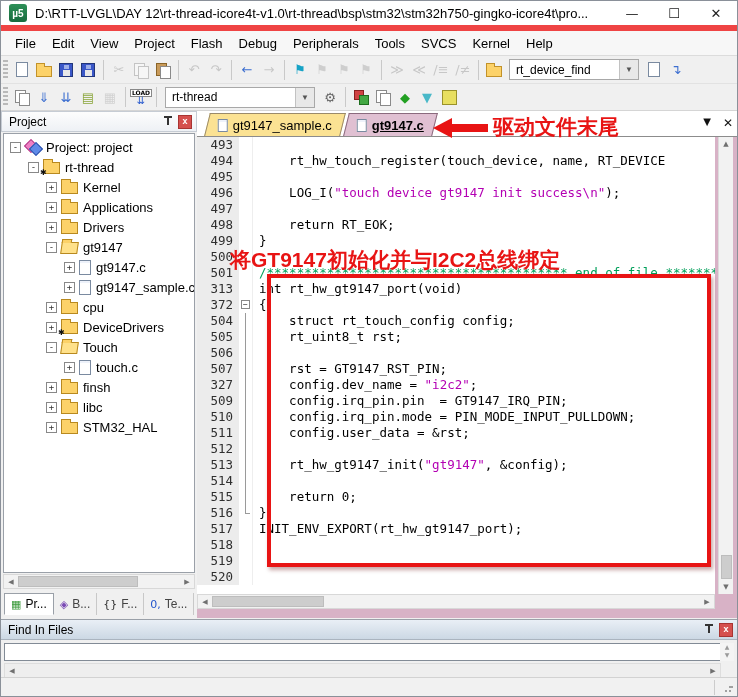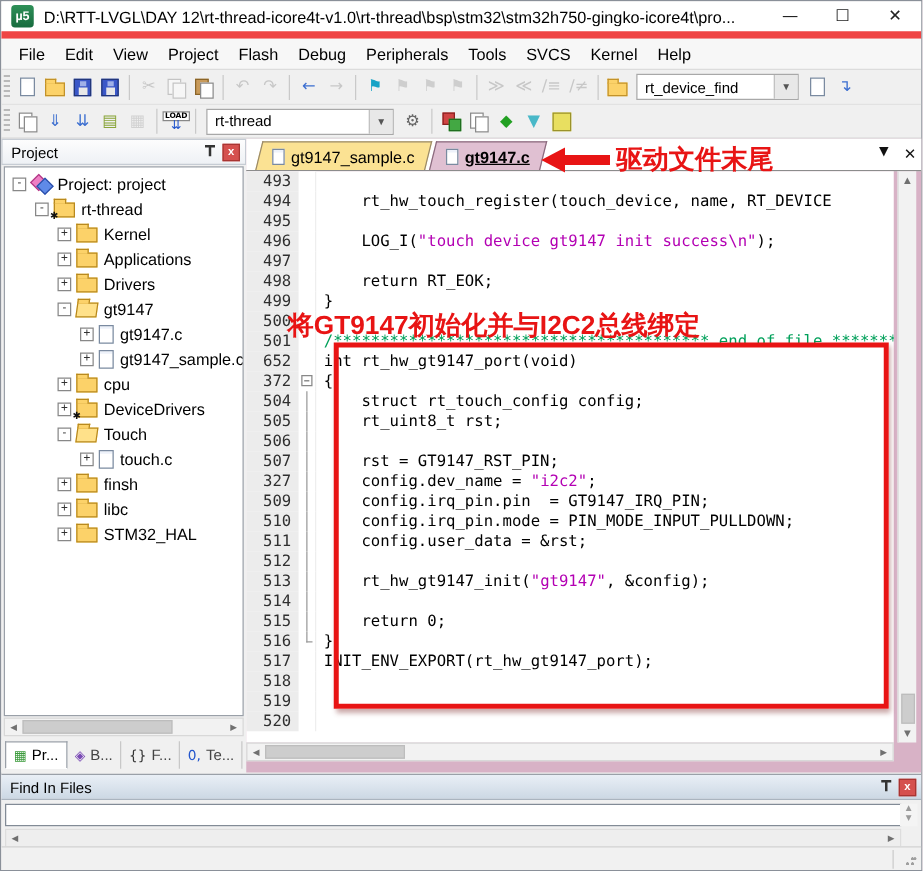--- a/index.html
+++ b/index.html
@@ -407,21 +407,21 @@
       <div class="code-scroll" id="codelines">
           <div class="cl"><span class="ln">493</span><span class="fold"></span><span class="ct"></span></div>
           <div class="cl"><span class="ln">494</span><span class="fold"></span><span class="ct"><span class="tk-p">    rt_hw_touch_register(touch_device, name, RT_DEVICE</span></span></div>
           <div class="cl"><span class="ln">495</span><span class="fold"></span><span class="ct"></span></div>
           <div class="cl"><span class="ln">496</span><span class="fold"></span><span class="ct"><span class="tk-p">    LOG_I(</span><span class="tk-s">"touch device gt9147 init success\n"</span><span class="tk-p">);</span></span></div>
           <div class="cl"><span class="ln">497</span><span class="fold"></span><span class="ct"></span></div>
           <div class="cl"><span class="ln">498</span><span class="fold"></span><span class="ct"><span class="tk-p">    </span><span class="tk-k">return</span><span class="tk-p"> RT_EOK;</span></span></div>
           <div class="cl"><span class="ln">499</span><span class="fold"></span><span class="ct"><span class="tk-p">}</span></span></div>
           <div class="cl"><span class="ln">500</span><span class="fold"></span><span class="ct"></span></div>
           <div class="cl"><span class="ln">501</span><span class="fold"></span><span class="ct"><span class="tk-c">/**************************************** end of file ********************************/</span></span></div>
-          <div class="cl"><span class="ln">652</span><span class="fold"></span><span class="ct"><span class="tk-k">int</span><span class="tk-p"> rt_hw_gt9147_port(</span><span class="tk-k">void</span><span class="tk-p">)</span></span></div>
+          <div class="cl"><span class="ln">313</span><span class="fold"></span><span class="ct"><span class="tk-k">int</span><span class="tk-p"> rt_hw_gt9147_port(</span><span class="tk-k">void</span><span class="tk-p">)</span></span></div>
           <div class="cl"><span class="ln">372</span><span class="fold"><span class="fbox">−</span></span><span class="ct"><span class="tk-p">{</span></span></div>
           <div class="cl"><span class="ln">504</span><span class="fold mid"></span><span class="ct"><span class="tk-p">    </span><span class="tk-k">struct</span><span class="tk-p"> rt_touch_config config;</span></span></div>
           <div class="cl"><span class="ln">505</span><span class="fold mid"></span><span class="ct"><span class="tk-p">    rt_uint8_t rst;</span></span></div>
           <div class="cl"><span class="ln">506</span><span class="fold mid"></span><span class="ct"></span></div>
           <div class="cl"><span class="ln">507</span><span class="fold mid"></span><span class="ct"><span class="tk-p">    rst = GT9147_RST_PIN;</span></span></div>
           <div class="cl"><span class="ln">327</span><span class="fold mid"></span><span class="ct"><span class="tk-p">    config.dev_name = </span><span class="tk-s">"i2c2"</span><span class="tk-p">;</span></span></div>
           <div class="cl"><span class="ln">509</span><span class="fold mid"></span><span class="ct"><span class="tk-p">    config.irq_pin.pin  = GT9147_IRQ_PIN;</span></span></div>
           <div class="cl"><span class="ln">510</span><span class="fold mid"></span><span class="ct"><span class="tk-p">    config.irq_pin.mode = PIN_MODE_INPUT_PULLDOWN;</span></span></div>
           <div class="cl"><span class="ln">511</span><span class="fold mid"></span><span class="ct"><span class="tk-p">    config.user_data = &amp;rst;</span></span></div>
           <div class="cl"><span class="ln">512</span><span class="fold mid"></span><span class="ct"></span></div>

